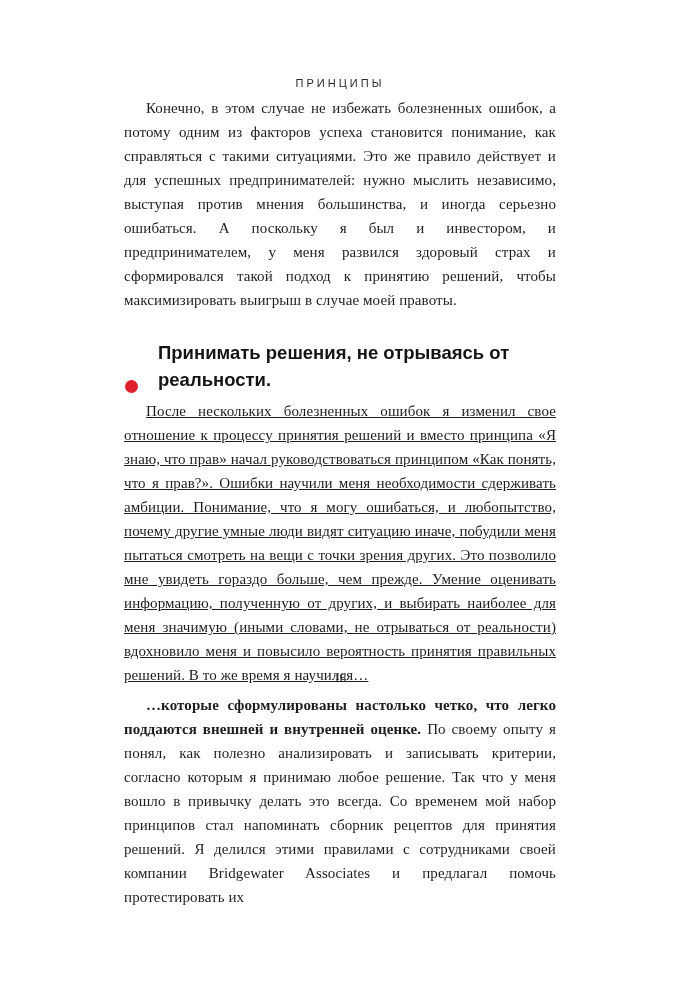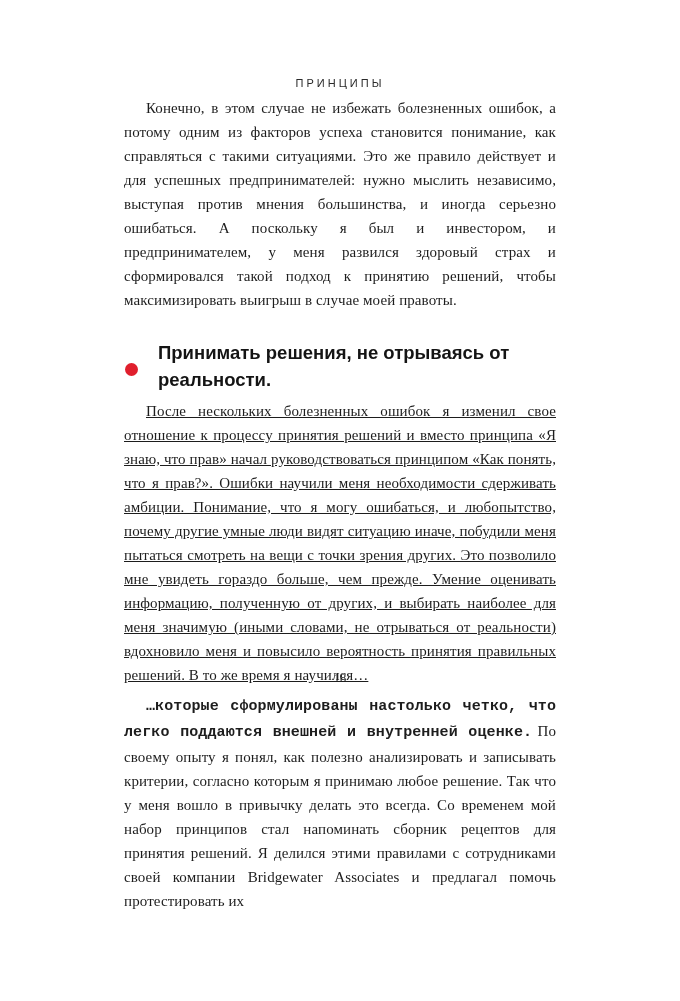--- a/index.html
+++ b/index.html
@@ -33,24 +33,24 @@
     font-size: 15px;
     line-height: 24px;
     text-align: justify;
     text-indent: 22px;
     letter-spacing: 0.1px;
     color: #1d1d1d;
   }
   .para-1 { margin-top: 22px; }
   .para-2 { margin-top: 25px; text-decoration: underline; }
   .para-3 { margin-top: 22px; }
-  .para-3 strong { font-weight: 700; font-family: Liberation Mono, monospace; }
+  .para-3 strong { font-weight: 700; }
   .heading {
     display: flex;
-    align-items: center;
+    align-items: flex-end;
     margin-top: 27px;
     font-family: "Liberation Sans", sans-serif;
     font-weight: 700;
     font-size: 18.5px;
     line-height: 27px;
     color: #141414;
   }
   .bullet {
     flex: 0 0 13px;
     width: 13px;

